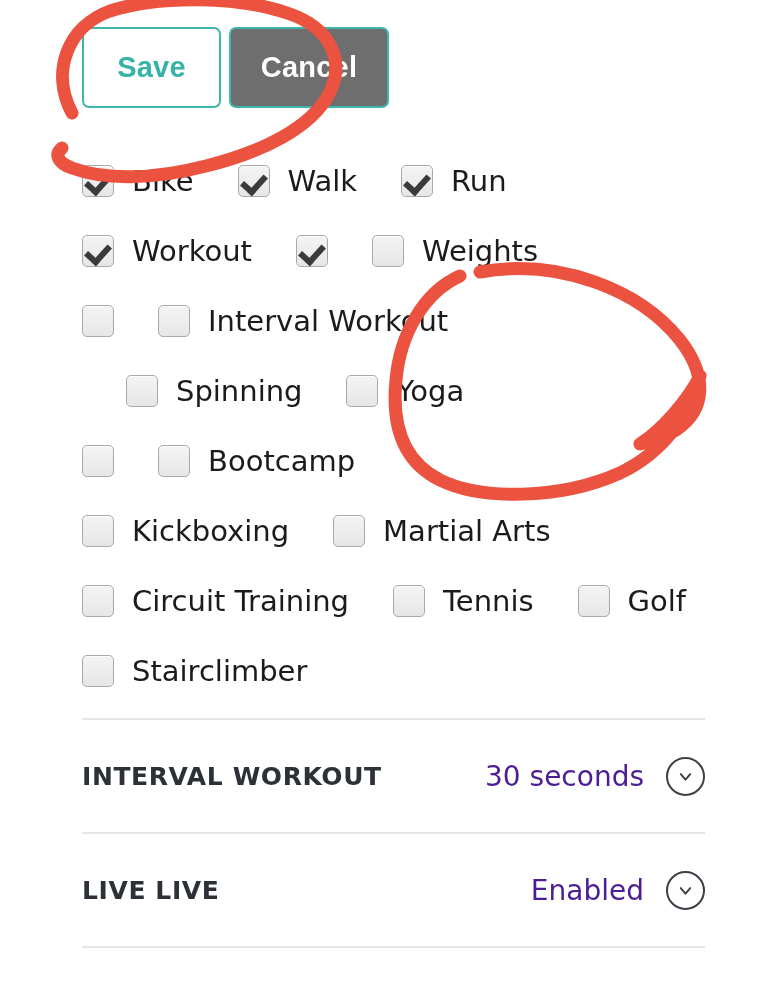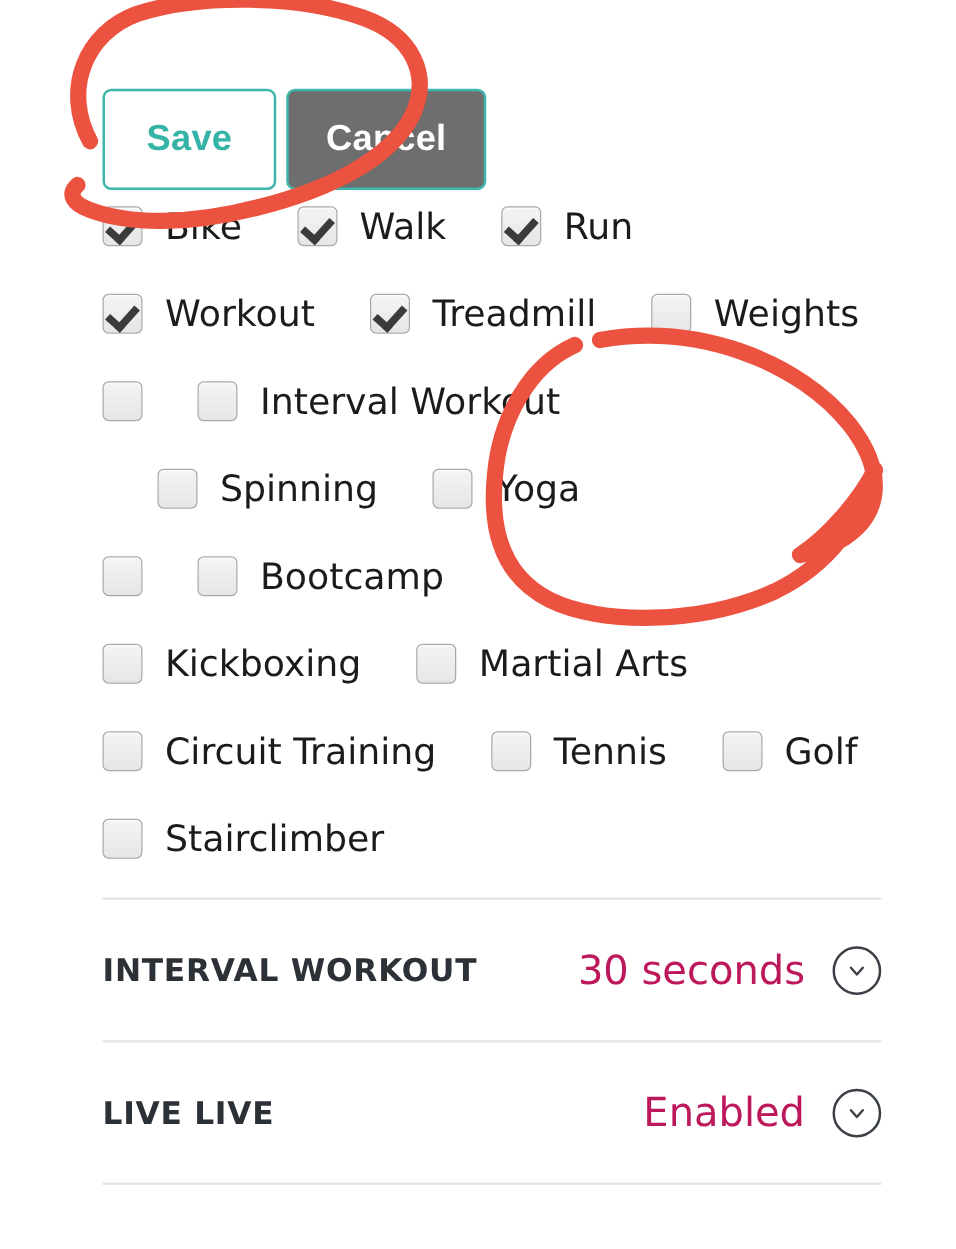--- a/index.html
+++ b/index.html
@@ -38,21 +38,20 @@
     height: 81px;
     border-radius: 7px;
     font-size: 29px;
     font-weight: bold;
     display: flex;
     align-items: center;
     justify-content: center;
     letter-spacing: 0.2px;
     cursor: pointer;
     user-select: none;
-    margin-top: 44px;
   }
   .btn-save {
     width: 139px;
     background: #ffffff;
     border: 2px solid #3fb6ab;
     color: #35b3a7;
   }
   .btn-cancel {
     width: 160px;
     margin-left: 8px;
@@ -139,22 +138,22 @@
     color: #2b3137;
     font-weight: 600;
     font-family: "DejaVu Sans", sans-serif;
   }
   .setting-right {
     display: flex;
     align-items: center;
     gap: 22px;
   }
   .setting-value {
-    font-size: 32px;
-    color: #be185d;
+    font-size: 28px;
+    color: #4c1d95;
     font-family: "DejaVu Sans", sans-serif;
   }
   .chevron-circle {
     width: 35px;
     height: 35px;
     min-width: 35px;
     border: 2px solid #3a4046;
     border-radius: 50%;
     display: flex;
     align-items: center;
@@ -200,21 +199,20 @@
     </div>
 
     <div class="cb-row">
       <div class="cb-item">
         <span class="cb-box checked"></span>
         <span class="cb-label">Workout</span>
       </div>
       <span class="cb-gap"></span>
       <div class="cb-item">
         <span class="cb-box checked"></span>
-        <span class="cb-label">Treadmill</span>
       </div>
       <span class="cb-gap"></span>
       <div class="cb-item">
         <span class="cb-box"></span>
         <span class="cb-label">Weights</span>
       </div>
     </div>
 
     <div class="cb-row">
       <div class="cb-item">

